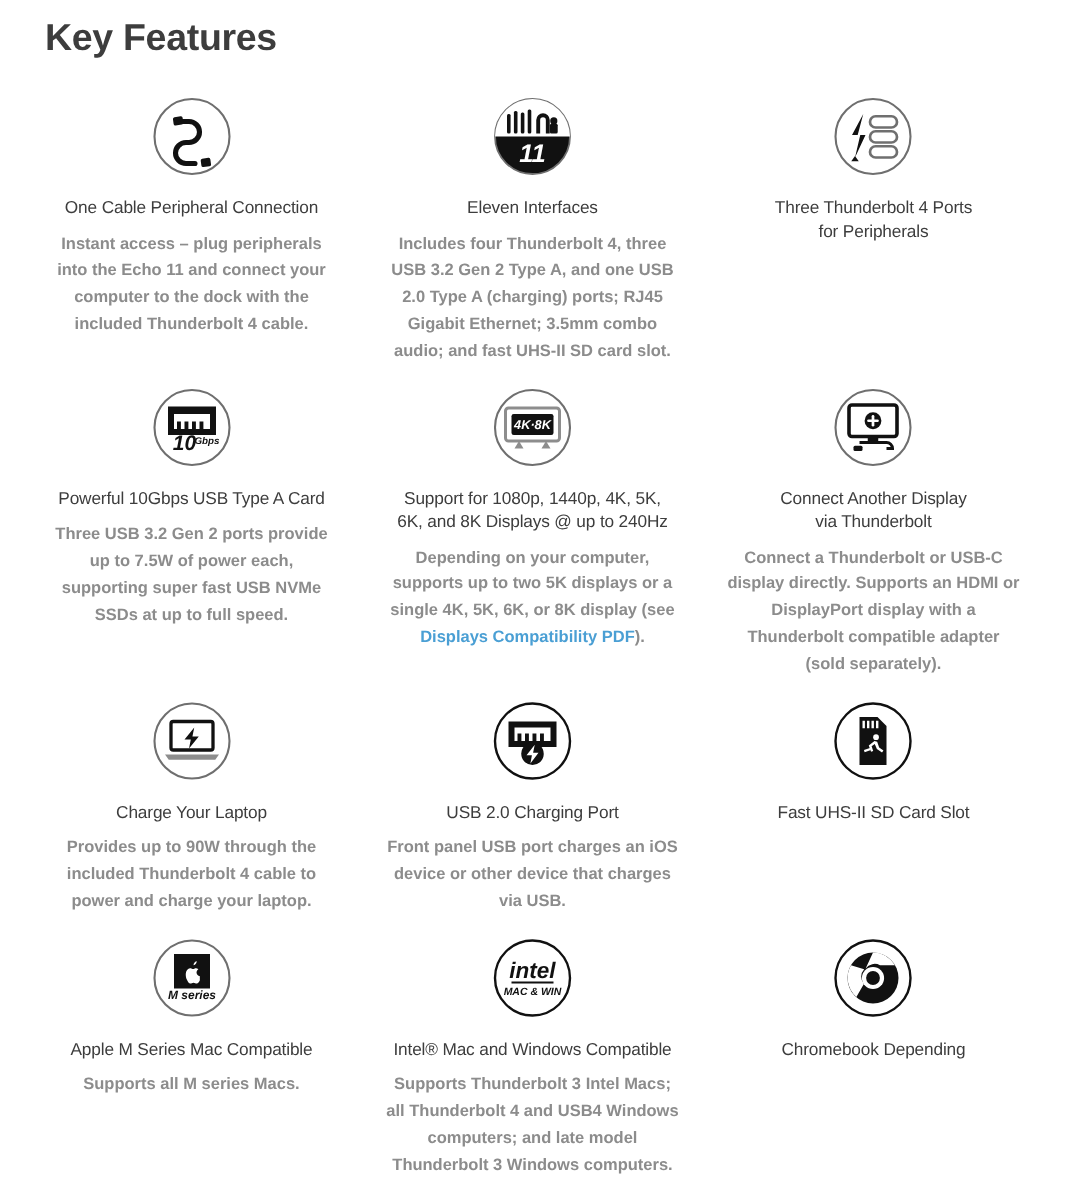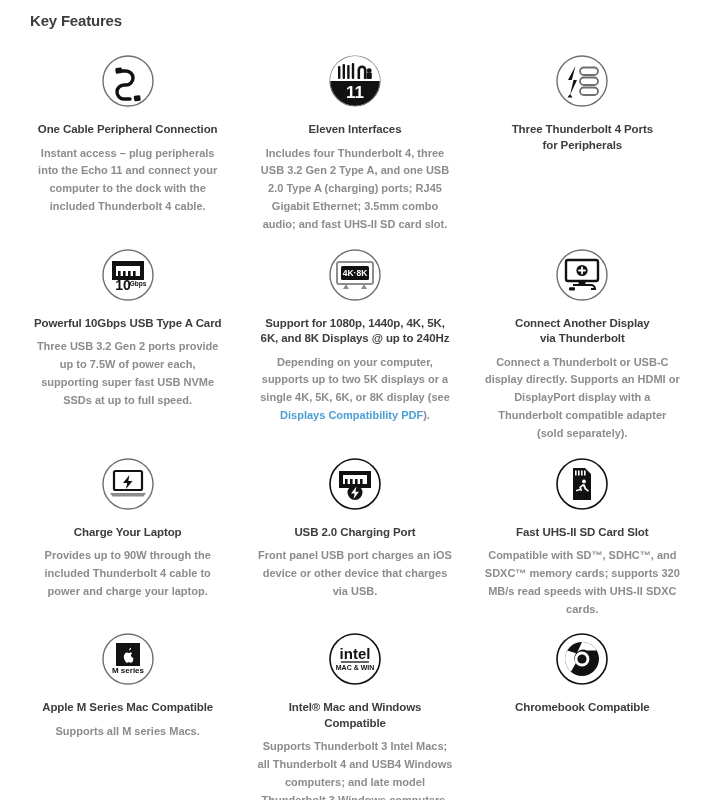--- a/index.html
+++ b/index.html
@@ -15,21 +15,21 @@
     overflow: hidden;
   }
   .page {
     width: 710px;
     height: 800px;
     position: relative;
     box-sizing: border-box;
     padding: 0 14px;
   }
   .page-title {
-    font-size: 15px;
+    font-size: 25px;
     font-weight: bold;
     color: #3d3d3d;
     letter-spacing: -0.2px;
     margin: 13px 0 0 16px;
     line-height: 1;
   }
   .grid {
     margin-top: 20px;
     display: flex;
     flex-wrap: wrap;
@@ -40,24 +40,25 @@
     padding: 0 16px;
     text-align: center;
     margin-bottom: 8px;
   }
   .icon-wrap {
     height: 66px;
     display: flex;
     align-items: center;
     justify-content: center;
     margin-bottom: 8px;
+    font-style: italic;
   }
   .feature-title {
     font-size: 11.5px;
-    font-weight: bold;
+    font-weight: normal;
     color: #3d3d3d;
     line-height: 1.35;
     margin: 0 0 7px 0;
     letter-spacing: -0.1px;
   }
   .feature-desc {
     font-size: 11px;
     color: #8c8c8c;
     line-height: 1.62;
     margin: 0;
@@ -242,21 +243,20 @@
             <rect x="29" y="13.5" width="1.6" height="5"></rect>
           </g>
           <g fill="#fff" transform="translate(20,22) scale(0.95)">
             <circle cx="9.5" cy="2.6" r="2"></circle>
             <path d="M8.4 5.2 l-4 3.2 l1.6 4.4 l1.5 -0.6 l-1.1 -3.2 l2.2 -1.6 l1.5 3.4 l3.6 2.6 l1 -1.4 l-3 -2.2 l-1.4 -4 z"></path>
             <path d="M5.2 10.2 l-4.2 1.4 l0.5 1.5 l4.4 -1.5 z"></path>
           </g>
         </svg>
       </div>
       <div class="feature-title">Fast UHS-II SD Card Slot</div>
-      <div class="feature-desc">Compatible with SD™, SDHC™, and SDXC™ memory cards; supports 320 MB/s read speeds with UHS-II SDXC cards.</div>
     </div>
 
     <div class="cell row-h4">
       <div class="icon-wrap">
         <svg width="54" height="54" viewBox="0 0 54 54">
           <circle cx="27" cy="27" r="25" fill="none" stroke="#6f6f6f" stroke-width="1.4"></circle>
           <rect x="15" y="11" width="24" height="23" fill="#111"></rect>
           <g fill="#fff" transform="translate(21,15.5) scale(0.9)">
             <path d="M7.8 3.4 c-0.1 -1.4 1 -2.9 2.3 -3.3 c0.2 1.5 -0.9 3 -2.3 3.3 z"></path>
             <path d="M12.5 14.4 c-0.6 1.3 -1.3 2.5 -2.3 2.5 c-1 0 -1.3 -0.6 -2.4 -0.6 c-1.1 0 -1.5 0.6 -2.4 0.6 c-1 0 -1.8 -1.3 -2.4 -2.6 c-1.3 -2.7 -1.4 -6.4 0.6 -8 c0.9 -0.8 2 -0.9 2.9 -0.4 c0.8 0.4 1.1 0.4 1.9 0 c0.9 -0.5 2.1 -0.4 3 0.4 c-2.1 1.3 -1.8 4.4 1.1 5.2 c-0.1 0.9 0 1.9 0 2.9 z"></path>
@@ -285,21 +285,21 @@
       <div class="icon-wrap">
         <svg width="54" height="54" viewBox="0 0 54 54">
           <circle cx="27" cy="27" r="25" fill="none" stroke="#111" stroke-width="1.6"></circle>
           <circle cx="27" cy="27" r="17" fill="#111"></circle>
           <circle cx="27" cy="27" r="7.4" fill="#fff"></circle>
           <circle cx="27" cy="27" r="4.6" fill="#111"></circle>
           <path d="M27 10 a17 17 0 0 1 14.7 8.5 l-10 0 a7.4 7.4 0 0 0 -9.6 2.2 z" fill="#fff"></path>
           <path d="M12.3 18.5 a17 17 0 0 0 3.6 21.2 l5 -8.7 a7.4 7.4 0 0 1 0.2 -9.8 z" fill="#fff"></path>
         </svg>
       </div>
-      <div class="feature-title">Chromebook Compatible</div>
+      <div class="feature-title">Chromebook Depending</div>
     </div>
 
     <div class="cell row-h5">
       <div class="icon-wrap">
         <svg width="54" height="54" viewBox="0 0 54 54">
           <circle cx="27" cy="27" r="25" fill="none" stroke="#6f6f6f" stroke-width="1.4"></circle>
           <rect x="19" y="11" width="17" height="23" rx="1.5" fill="#8d8d8d"></rect>
           <g fill="#111" transform="translate(23.5,15) scale(0.75)">
             <path d="M7.8 3.4 c-0.1 -1.4 1 -2.9 2.3 -3.3 c0.2 1.5 -0.9 3 -2.3 3.3 z"></path>
             <path d="M12.5 14.4 c-0.6 1.3 -1.3 2.5 -2.3 2.5 c-1 0 -1.3 -0.6 -2.4 -0.6 c-1.1 0 -1.5 0.6 -2.4 0.6 c-1 0 -1.8 -1.3 -2.4 -2.6 c-1.3 -2.7 -1.4 -6.4 0.6 -8 c0.9 -0.8 2 -0.9 2.9 -0.4 c0.8 0.4 1.1 0.4 1.9 0 c0.9 -0.5 2.1 -0.4 3 0.4 c-2.1 1.3 -1.8 4.4 1.1 5.2 c-0.1 0.9 0 1.9 0 2.9 z"></path>

